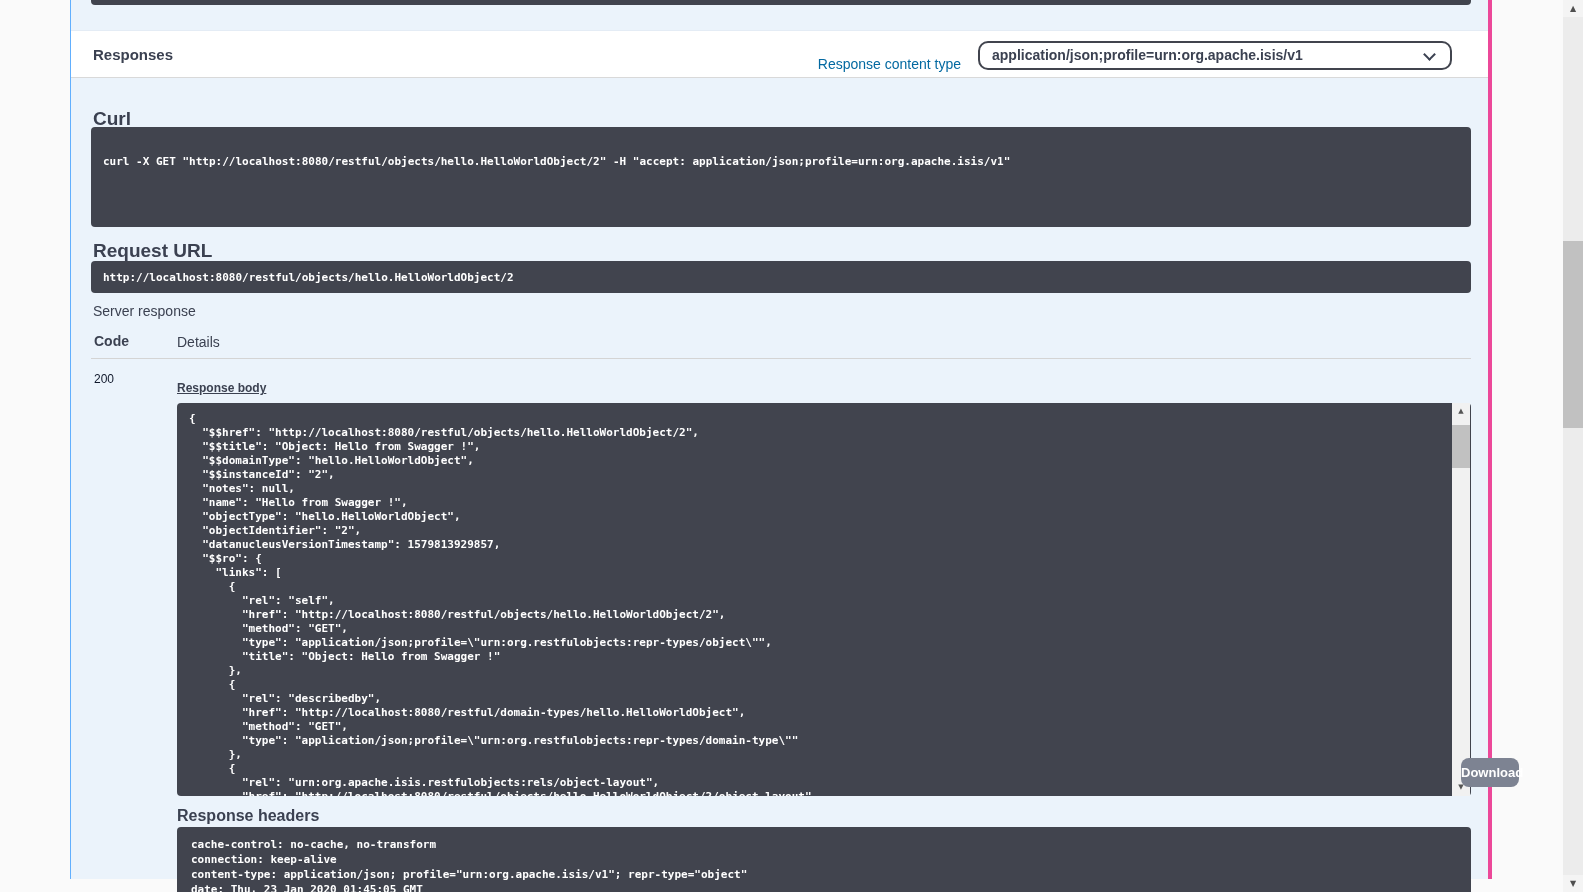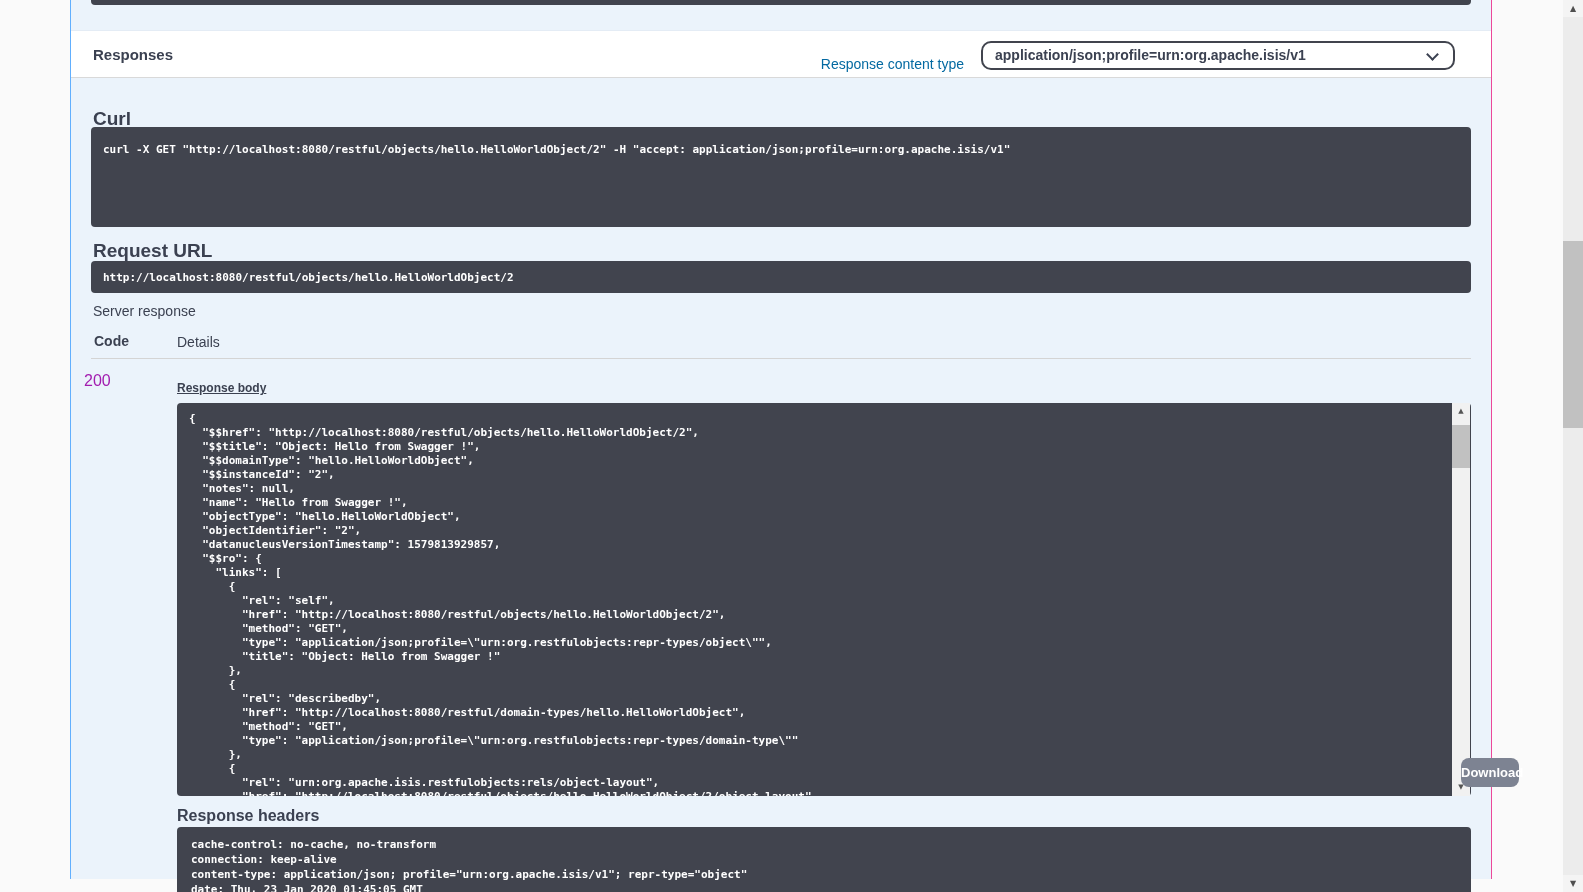--- a/index.html
+++ b/index.html
@@ -1,21 +1,21 @@
 <!DOCTYPE html>
 <html><head>
 <meta charset="utf-8">
 <style>
   * { margin:0; padding:0; box-sizing:border-box; }
   html,body { width:1583px; height:892px; overflow:hidden; }
   body { background:#fafafa; font-family:"Liberation Sans", sans-serif; color:#3b4151; position:relative; }
 
   
   .opblock { position:absolute; left:70px; top:0; width:1422px; height:879px;
-             background:#ebf3fb; border-left:1px solid #61affe; border-right:1px solid #ec4899; }
+             background:#ebf3fb; border-left:1px solid #61affe; border-right:4px solid #ec4899; }
 
   
   .top-strip { position:absolute; left:20px; top:0; width:1380px; height:5px;
                background:#41444e; border-radius:0 0 4px 4px; }
 
   
   .resp-header { position:absolute; left:0; top:30px; width:100%; height:48px;
                  background:#ffffff; border-top:1px solid #e4ecf5; border-bottom:1px solid #d9d9d9; }
   .resp-title { position:absolute; left:22px; top:15px; font-size:15px; font-weight:700; color:#3b4151; }
   .ct-label { position:absolute; right:527px; top:25px; font-size:14px; color:#0369a1; }
@@ -28,28 +28,28 @@
                 transform:rotate(45deg); }
 
   .section-label { position:absolute; font-size:19px; font-weight:600; color:#3b4151; }
   .section-label.light { font-weight:400; font-size:14px; }
 
   .codeblock { position:absolute; background:#41444e; border-radius:4px; color:#ffffff; }
   .codeblock pre { font-family:"DejaVu Sans Mono", monospace; font-size:11px; font-weight:600;
                    color:#ffffff; white-space:pre; overflow:hidden; }
 
   .curl-block   { left:20px; top:127px; width:1380px; height:100px; }
-  .curl-block pre { padding:15px 12px; line-height:15px; }
+  .curl-block pre { padding:27px 12px; line-height:15px; }
   .url-block    { left:20px; top:261px; width:1380px; height:32px; }
   .url-block pre { padding:9px 12px; line-height:15px; }
 
   .table-head-code    { position:absolute; left:23px; top:333px; font-size:14px; font-weight:700; }
   .table-head-details { position:absolute; left:106px; top:334px; font-size:14px; font-weight:400; }
   .table-divider { position:absolute; left:20px; top:358px; width:1380px; height:1px; background:#d4d4d4; }
-  .status-code { position:absolute; left:13px; top:372px; font-size:16px; color:#a21caf; }
+  .status-code { position:absolute; left:23px; top:372px; font-size:12px; color:#0f172a; }
 
   .body-label    { left:106px; top:381px; font-size:12px;text-decoration:underline; }
   .body-block    { left:106px; top:403px; width:1294px; height:393px; }
   .body-block pre { padding:9px 12px; line-height:14px; height:100%; }
 
   .headers-label { left:106px; top:807px; font-size:16px; }
   .headers-block { left:106px; top:827px; width:1294px; height:90px; }
   .headers-block pre { padding:10px 14px; line-height:15px; }
 
   

